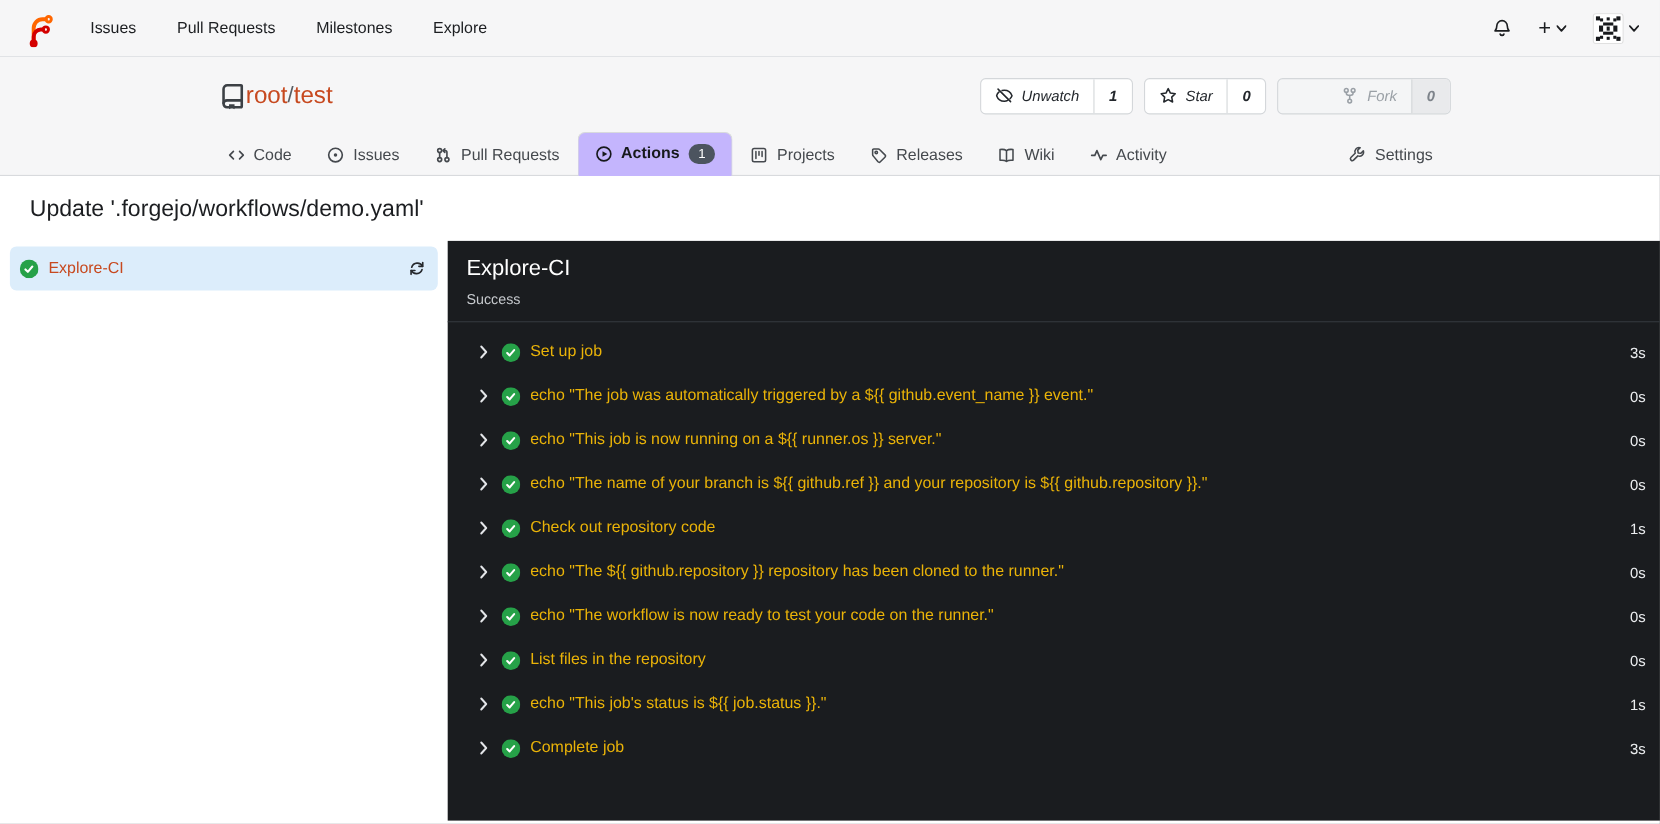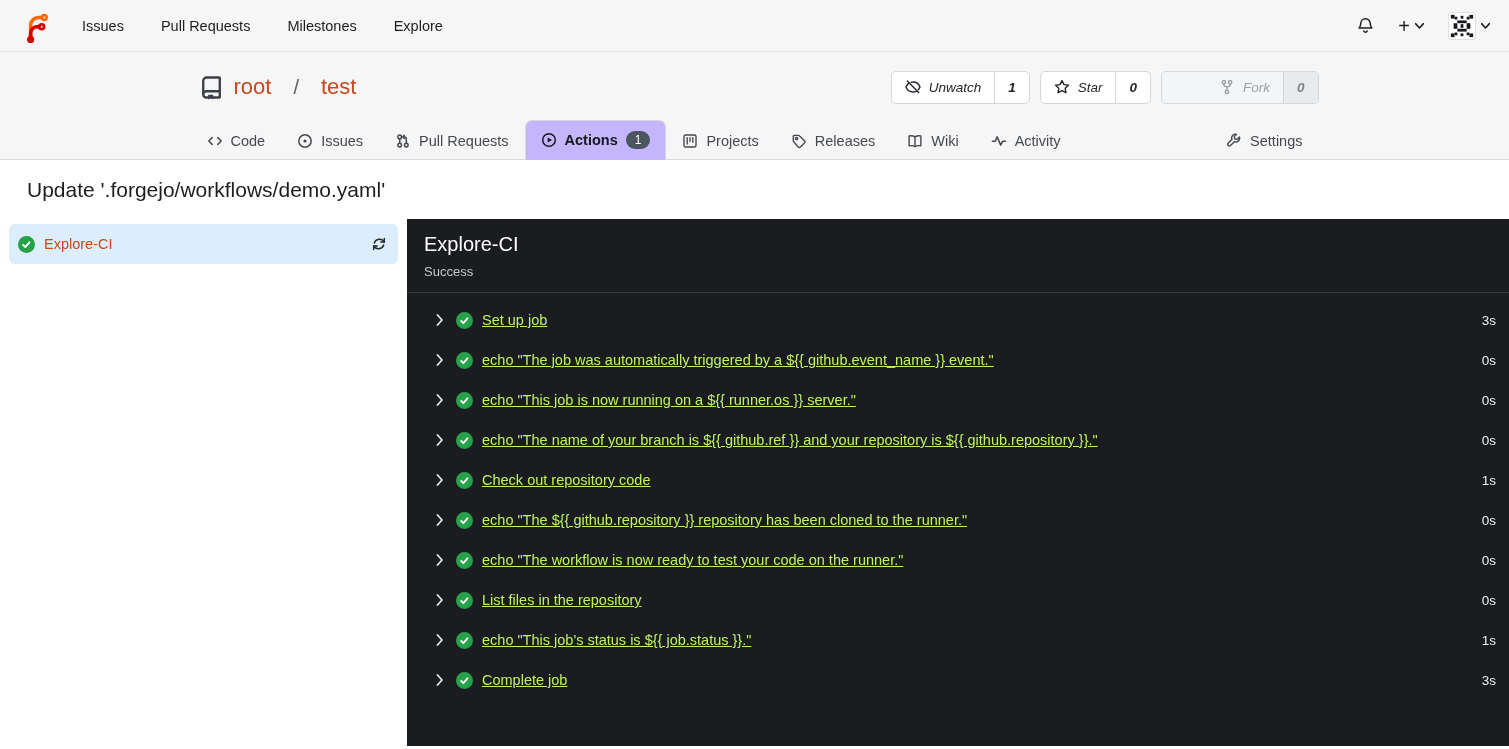--- a/index.html
+++ b/index.html
@@ -17,21 +17,21 @@
   .icon-btn { display:flex; align-items:center; gap:5px; color:#1c1e21; cursor:pointer; }
   .plus-glyph { font-size:20px; line-height:1; font-weight:400; }
   .caret { width:9px; height:6px; }
   .avatar { width:28px; height:28px; border:1px solid #e0e0e0; background:#fff; border-radius:3px; }
 
   
   .repo-header { background:#f6f6f7; border-bottom:1px solid #d8dadd; padding-top:18px; }
   .repo-inner { width:1128px; margin:0 auto; }
   .repo-title-row { display:flex; align-items:center; height:34px; }
   .repo-icon { color:#3c4045; margin-left:8px; }
-  .repo-name { font-size:22px; margin-left:10px; display:flex; align-items:center; gap:22px; }
+  .repo-name { font-size:22px; display:flex; align-items:center; gap:0; }
   .repo-link { color:#c7491f; cursor:pointer; }
   .repo-sep { color:#5a5e63; font-size:20px; }
   .repo-actions { margin-left:auto; display:flex; gap:10px;font-style:italic; }
   .btn-group { display:flex; align-items:stretch; height:33px; border:1px solid #d4d7da;
                border-radius:5px; overflow:hidden; background:#fff; font-size:13.5px; color:#23272c; }
   .btn-main { display:flex; align-items:center; gap:8px; padding:0 13px; cursor:pointer; }
   .btn-count { display:flex; align-items:center; padding:0 13px; border-left:1px solid #d4d7da;
                font-weight:600; cursor:pointer; }
   .btn-group.disabled { background:#f4f5f6; color:#9aa0a6;padding-left:44px; }
   .btn-group.disabled .btn-count { background:#e9eaec; color:#7d838a; }
@@ -60,21 +60,21 @@
 
   
   .run-panel { flex:1; background:#1a1c1f; color:#eceef0; display:flex; flex-direction:column; }
   .panel-header { padding:14px 17px 13px; border-bottom:1px solid #33383e; }
   .panel-title { font-size:20px; font-weight:400; color:#ffffff; }
   .panel-status { font-size:13px; color:#c6c9cd; margin-top:8px; }
   .steps { padding-top:7px; }
   .step { height:40px; display:flex; align-items:center; gap:9px; padding:0 13px 0 26px;
           font-size:14.5px; cursor:pointer; }
   .step-chevron { color:#e3e5e8; flex:none; display:flex; }
-  .step-label { color:#bef264;text-decoration:underline; }
+  .step-label { color:#eab308; }
   .step-duration { margin-left:auto; font-size:13.5px; color:#eceef0; }
   .check-circle { flex:none; }
 </style>
 </head>
 <body>
 
 <svg width="0" height="0" style="position:absolute">
   <defs>
     <g id="i-caret">
         <path d="M0.5 0.5 L4.5 5 L8.5 0.5" fill="none" stroke="currentColor" stroke-width="1.6" stroke-linecap="round" stroke-linejoin="round"></path>

